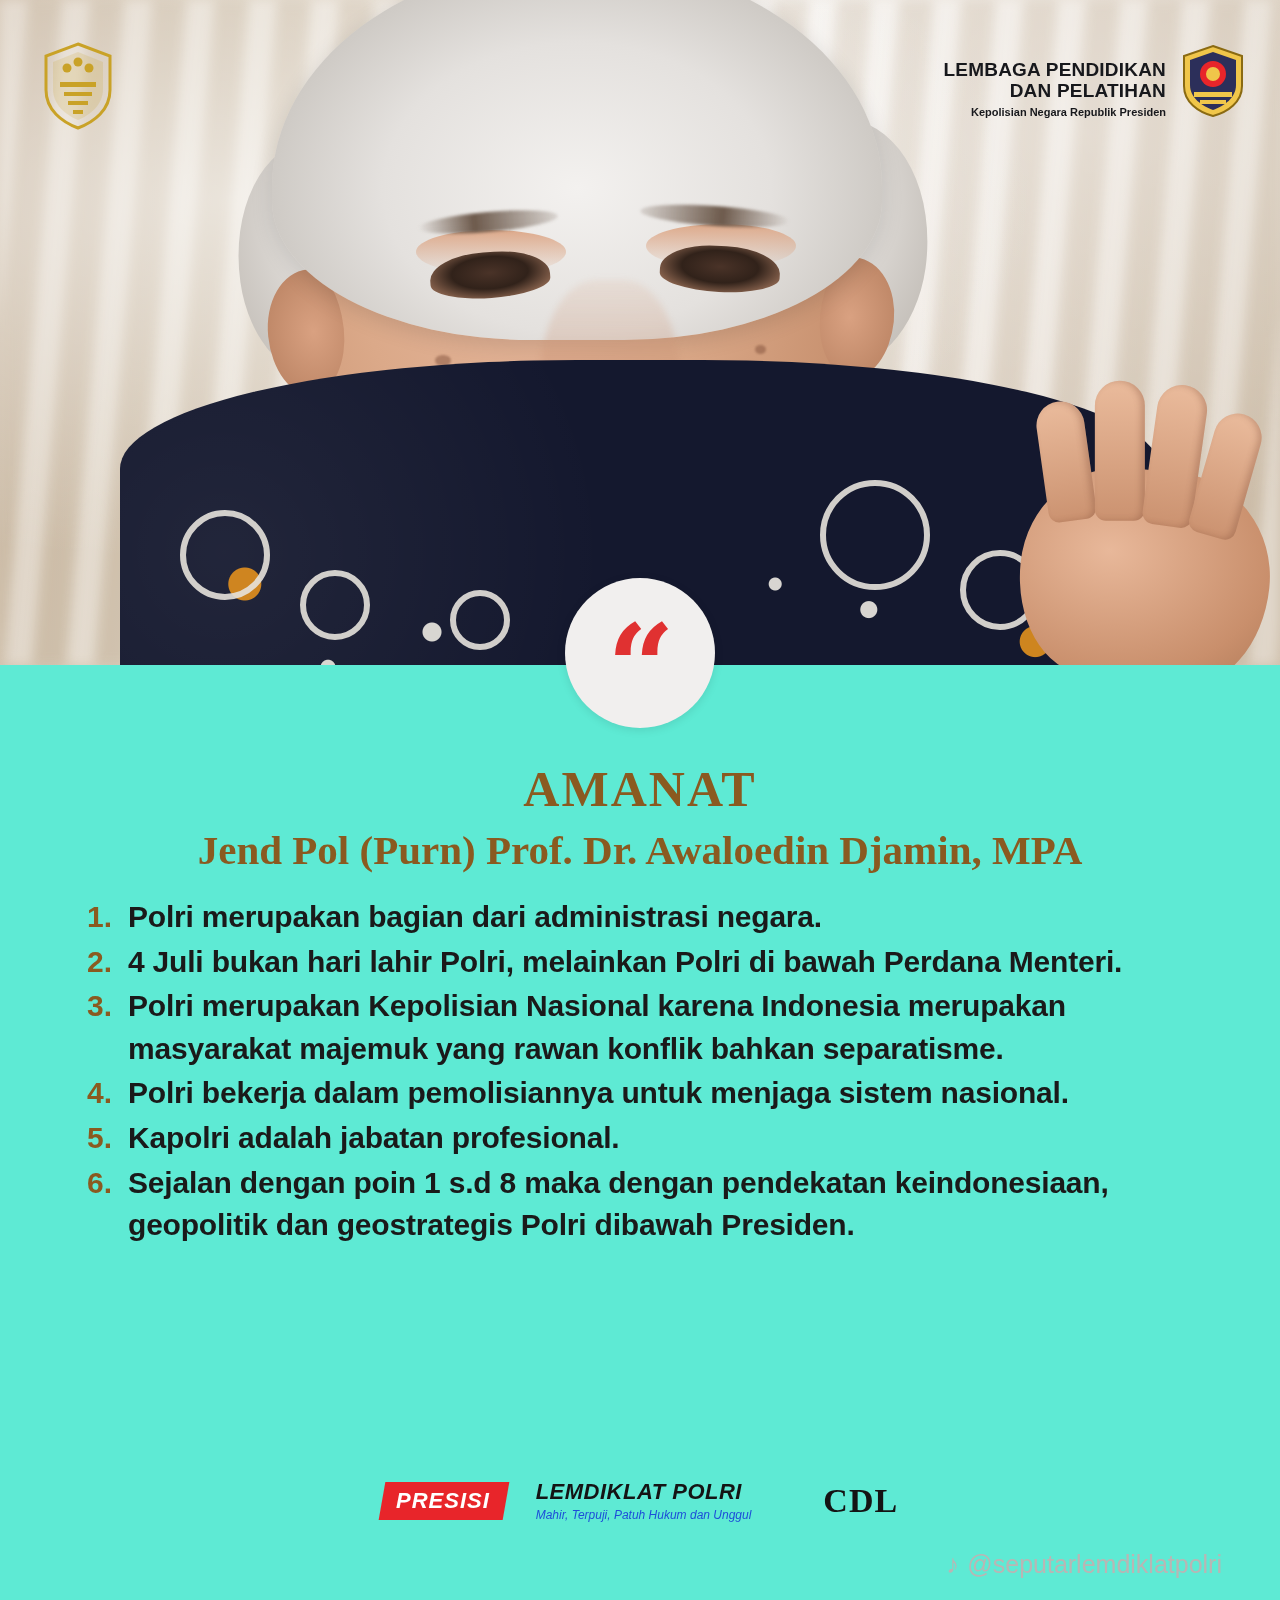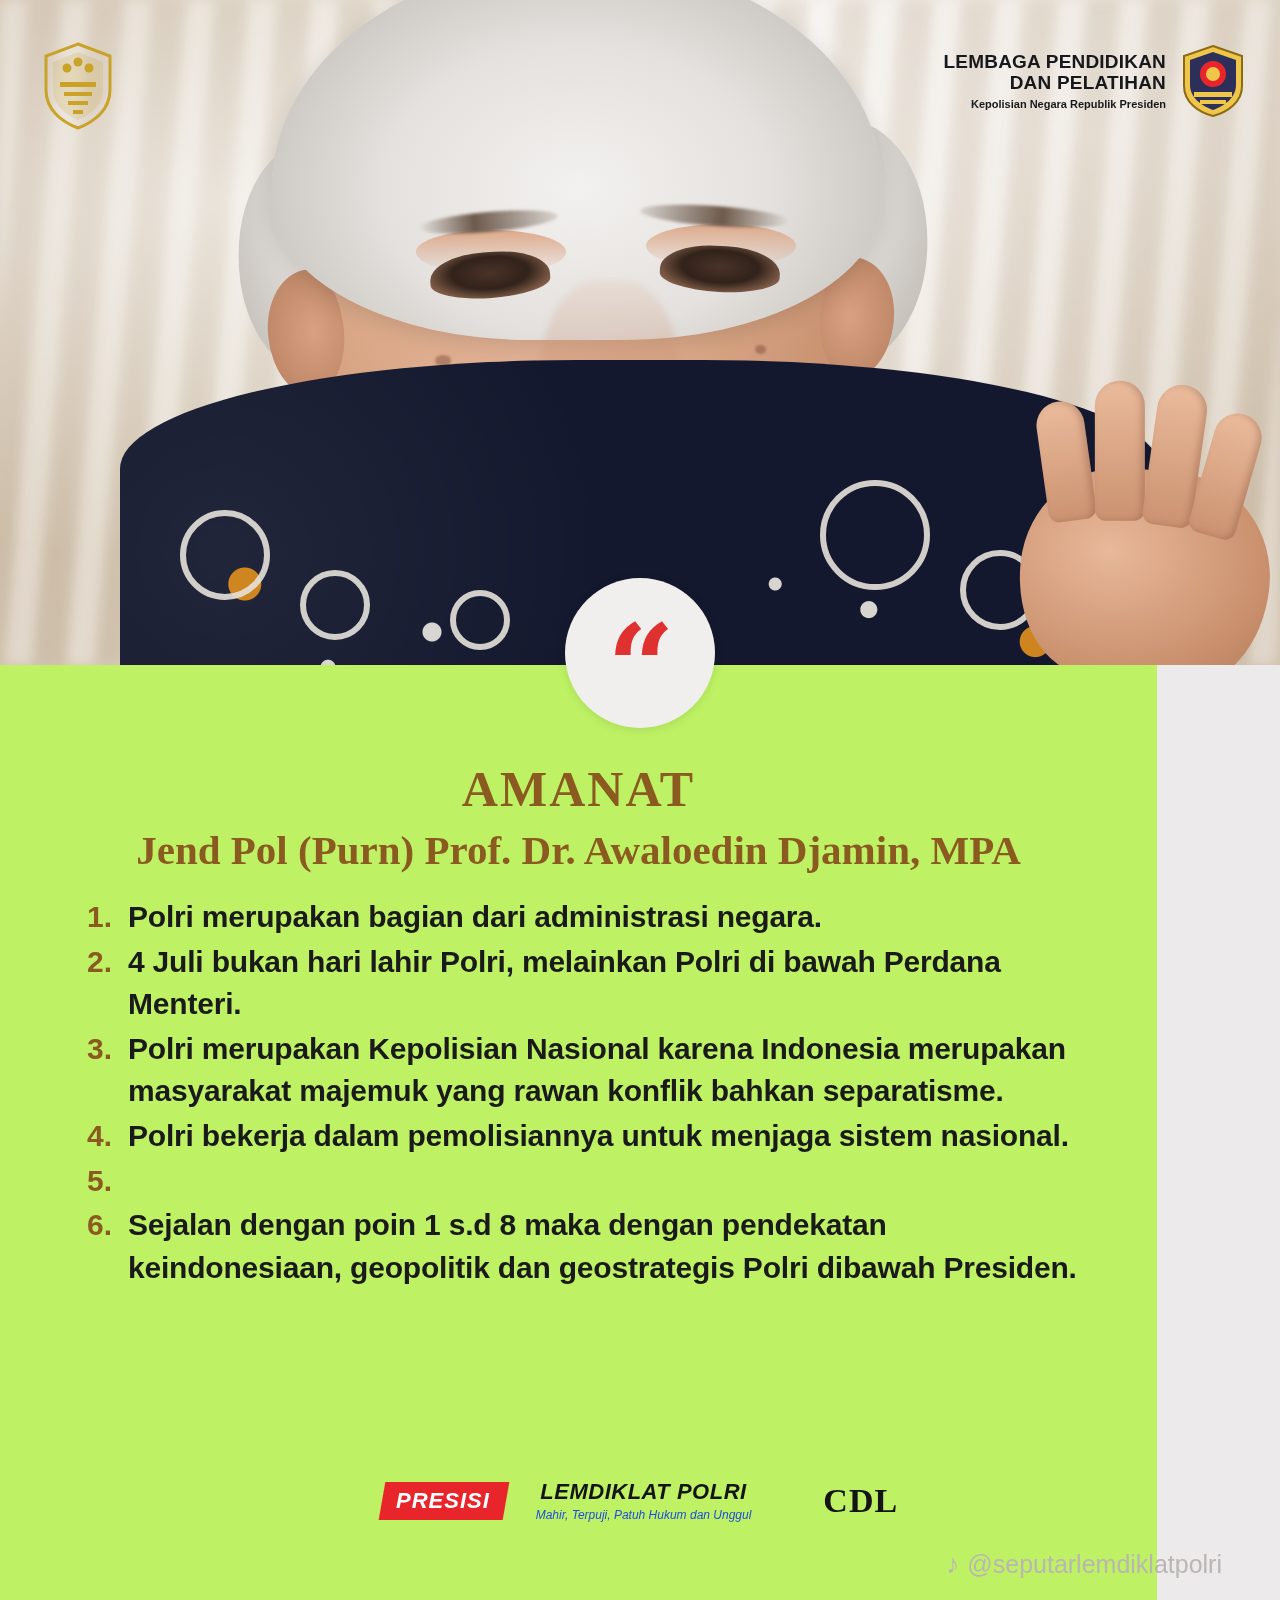--- a/index.html
+++ b/index.html
@@ -189,21 +189,21 @@
   }
   .finger { position:absolute; background: linear-gradient(180deg,#eabb9c,#cb9270);
     border-radius: 40px 40px 18px 18px; box-shadow: inset -4px 0 6px rgba(120,70,50,.3); }
 
   
   .polri-emblem {
     position: absolute; left: 40px; top: 42px; width: 76px; height: 88px;
   }
   .lemdik-logo {
     position: absolute; right: 34px; top: 44px;
-    display: flex; align-items: center; gap: 14px;
+    display: flex; align-items: flex-end; gap: 14px;
   }
   .lemdik-text { text-align: right; line-height: 1.1; }
   .lemdik-l1 { font-size: 19px; font-weight: 800; color: #17181c; letter-spacing: .2px; }
   .lemdik-l2 { font-size: 11px; font-weight: 700; color: #17181c; margin-top: 4px; }
   .lemdik-badge { width: 66px; height: 74px; }
 
   
   .quote-circle {
     position: absolute; left: 565px; top: 578px; width: 150px; height: 150px;
     background: #f1efee; border-radius: 50%;
@@ -212,22 +212,22 @@
     z-index: 5;
   }
   .quote-marks {
     font-family: "DejaVu Serif", serif;
     font-size: 118px; color: #e03131; line-height: .55; font-weight: 700;
     margin-top: 30px; letter-spacing: -2px;
   }
 
   
   .content {
-    position: absolute; left: 0; top: 665px; width: 1157px; height: 935px;
-    background: #bef264;
+    position: absolute; left: 0; top: 665px; width: 1280px; height: 935px;
+    background: #5eead4;
     padding: 95px 58px 0 58px;
   }
   .title {
     text-align: center;
     font-family: "Liberation Serif", serif;
     font-weight: 700;
     font-size: 50px;
     letter-spacing: 2px;
     color: #8a5a20;
   }
@@ -275,21 +275,21 @@
     background: #e8252a;
     color: #fff;
     font-style: italic;
     font-weight: 800;
     font-size: 22px;
     letter-spacing: 1px;
     padding: 6px 16px 6px 14px;
     transform: skewX(-10deg);
   }
   .presisi span { display: inline-block; transform: skewX(10deg); }
-  .lemdiklat-foot { text-align: center; }
+  .lemdiklat-foot { text-align: left; }
   .lemdiklat-foot .l1 {
     font-style: italic; font-weight: 800; font-size: 22px; color: #141414; letter-spacing: .5px;
   }
   .lemdiklat-foot .l2 {
     font-style: italic; font-size: 12px; color: #1d4ed8; margin-top: 3px;
   }
   .cdl {
     font-family: "Liberation Serif", serif;
     font-weight: 700; font-size: 34px; color: #141414; letter-spacing: 1px; margin-left: 42px;
   }
@@ -423,20 +423,21 @@
       <li>
         <span class="num">3.</span>
         <span class="ptext">Polri merupakan Kepolisian Nasional karena Indonesia merupakan masyarakat majemuk yang rawan konflik bahkan separatisme.</span>
       </li>
       <li>
         <span class="num">4.</span>
         <span class="ptext">Polri bekerja dalam pemolisiannya untuk menjaga sistem nasional.</span>
       </li>
       <li>
         <span class="num">5.</span>
+        <span class="ptext">Kapolri adalah jabatan profesional.</span>
       </li>
       <li>
         <span class="num">6.</span>
         <span class="ptext">Sejalan dengan poin 1 s.d 8 maka dengan pendekatan keindonesiaan, geopolitik dan geostrategis Polri dibawah Presiden.</span>
       </li>
     </ol>
   </div>
 
   <div class="footer">
     <div class="presisi">

